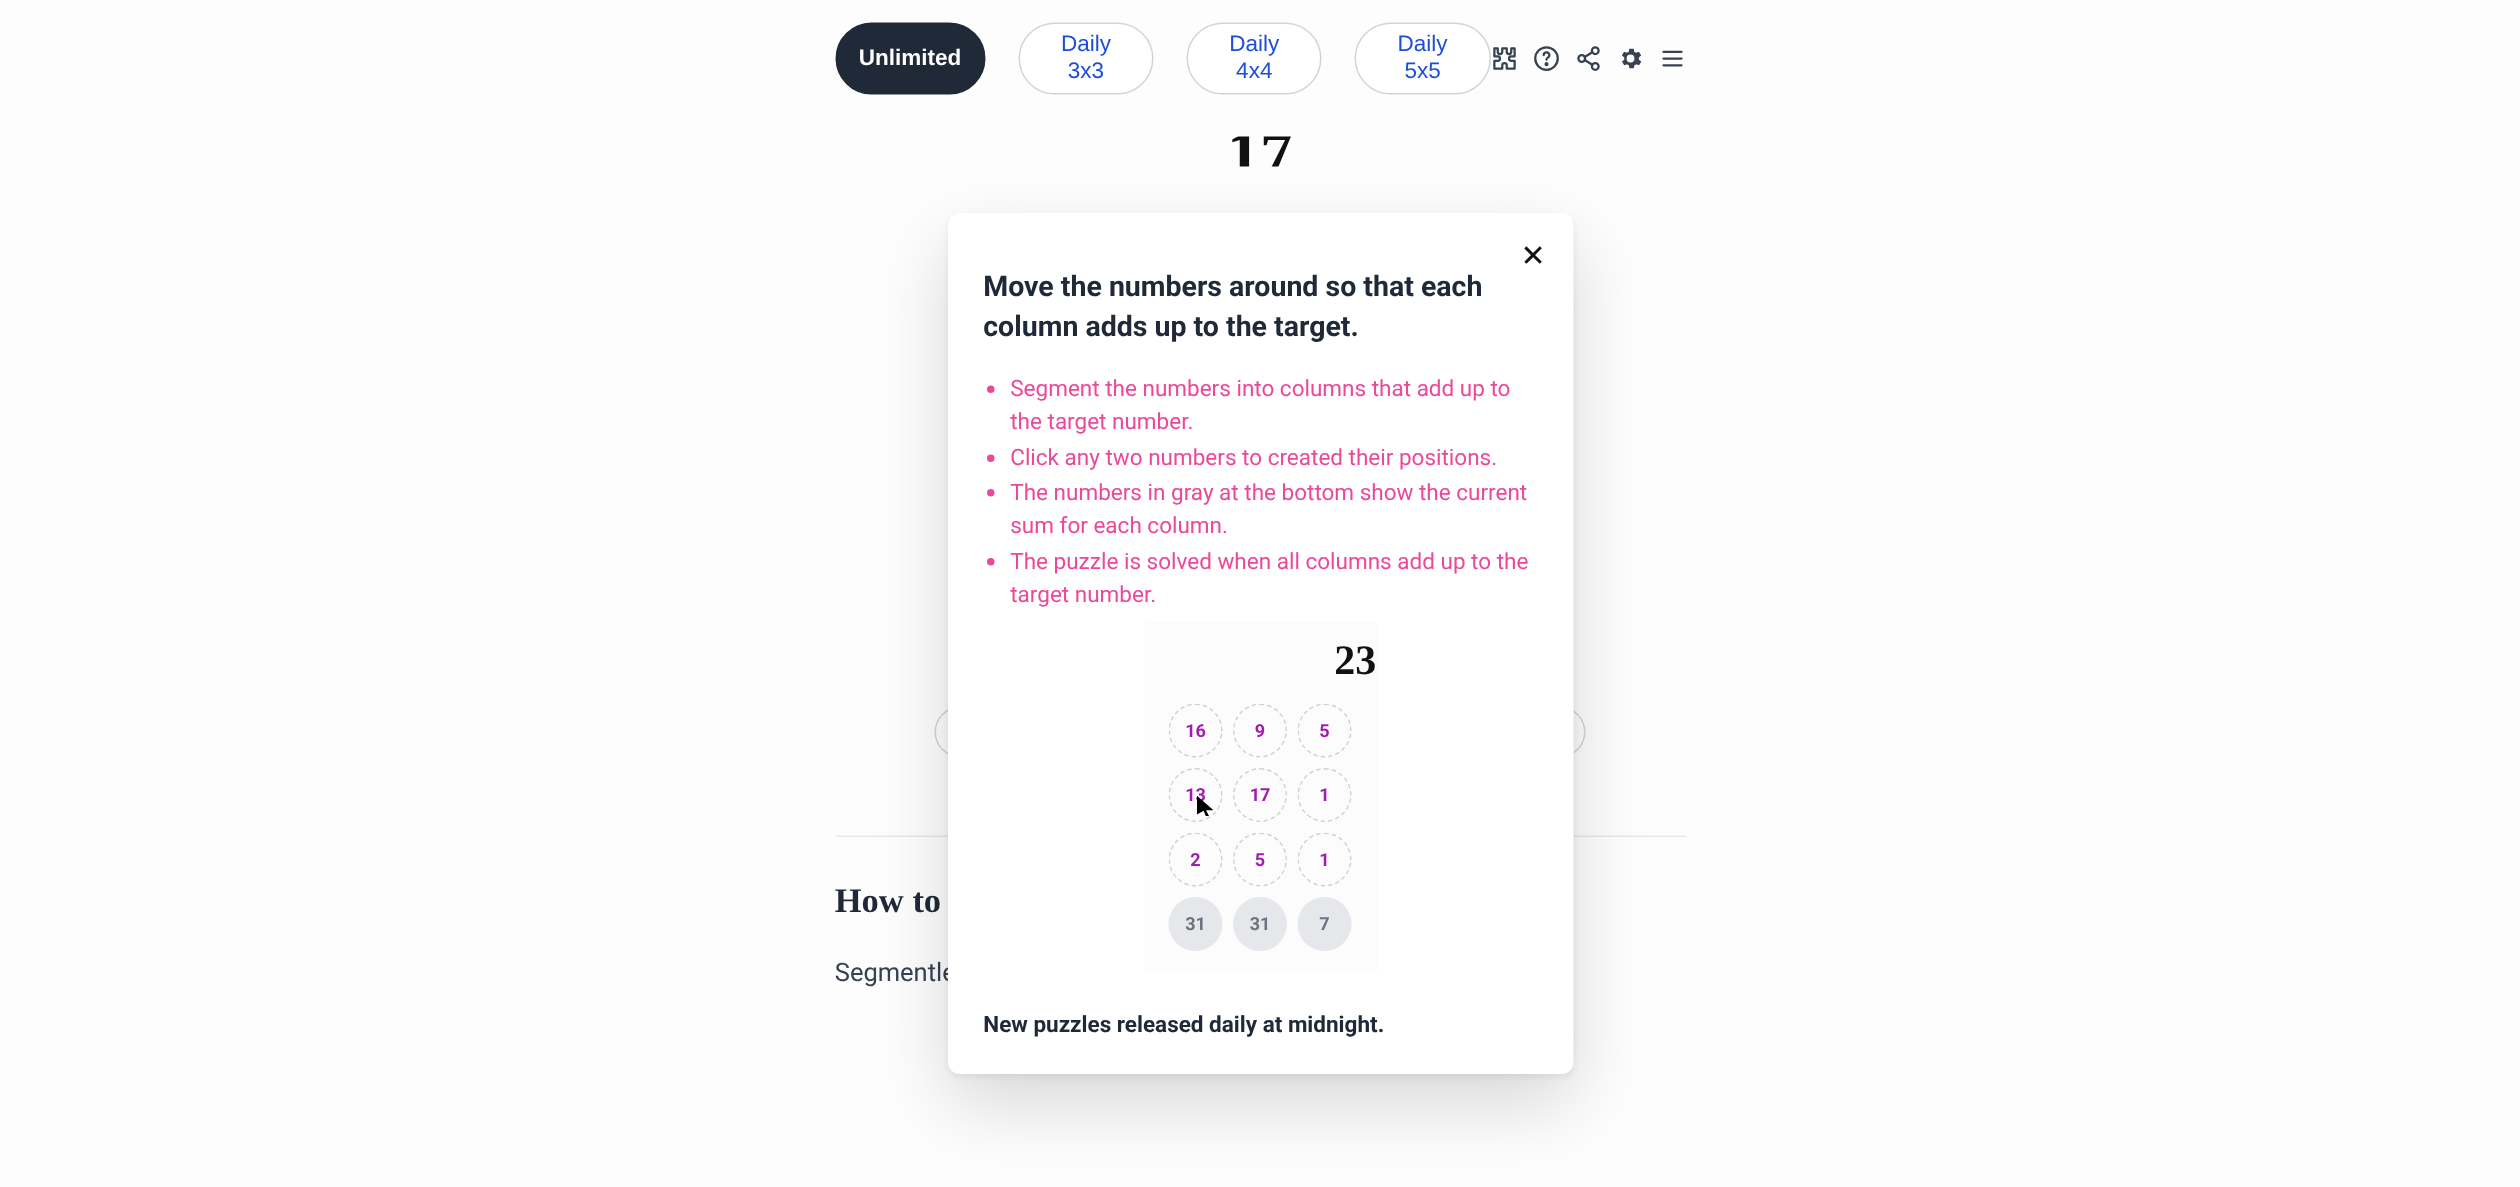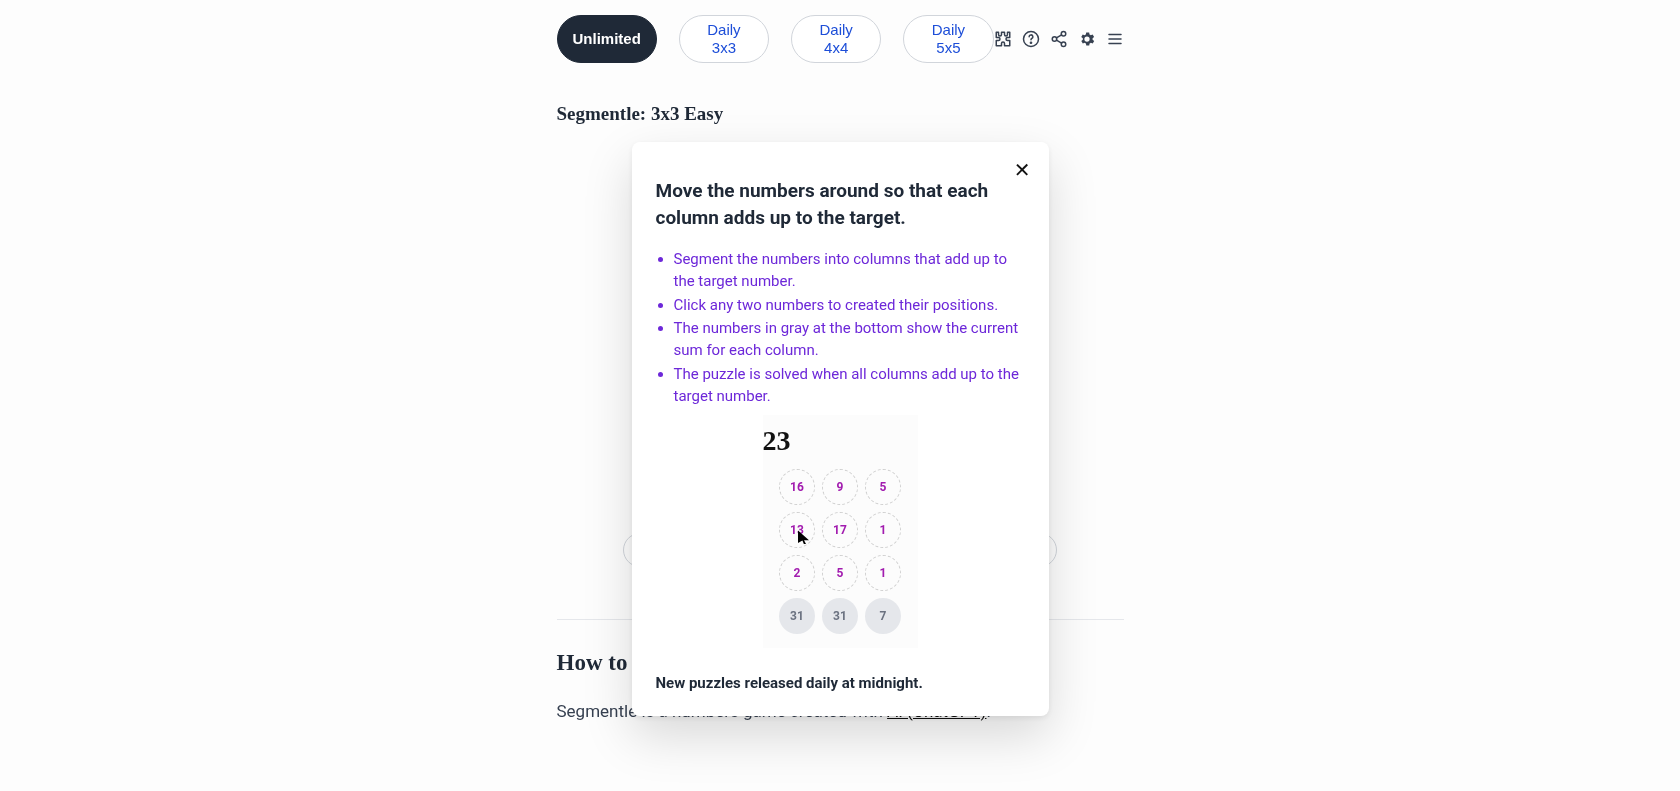--- a/index.html
+++ b/index.html
@@ -154,33 +154,33 @@
     margin:12px 0 18px;
   }
   .modal ul{
     margin:0 0 0 0;
     padding-left:18px;
   }
   .modal li{
     font-size:15px;
     line-height:1.45;
     margin-bottom:2px;
-    color:#6d28d9;
+    color:#ec4899;
   }
   .example{
     margin:8px auto 0;
     width:155px;
     background:#fcfcfc;
     padding:10px 0 14px;
   }
   .example-target{
     font-family:Georgia,"Times New Roman",serif;
     font-weight:900;
     font-size:28px;
-    text-align:left;
+    text-align:right;
     color:#111;
     margin-bottom:12px;
   }
   .example-grid{
     display:grid;
     grid-template-columns:repeat(3,36px);
     grid-auto-rows:36px;
     gap:7px;
     justify-content:center;
   }
@@ -253,21 +253,20 @@
         <span class="icon-btn">
           <svg width="18" height="18" viewBox="0 0 24 24" fill="none" stroke="currentColor" stroke-width="2" stroke-linecap="round">
               <line x1="4" y1="6" x2="20" y2="6"></line>
               <line x1="4" y1="12" x2="20" y2="12"></line>
               <line x1="4" y1="18" x2="20" y2="18"></line>
             </svg>
         </span>
       </div>
     </div>
 
-    <div class="title">Segmentle: 3x3 Easy</div>
 
     <div class="big-number-peek">17</div>
 
     <div class="wide-pill"></div>
 
     <hr class="divider">
 
     <div class="section-heading">How to p</div>
     <div class="body-text">
       <span>Segmentle is a numbers game created with </span><a href="#">AI (ChatGPT)</a><span>.</span>

